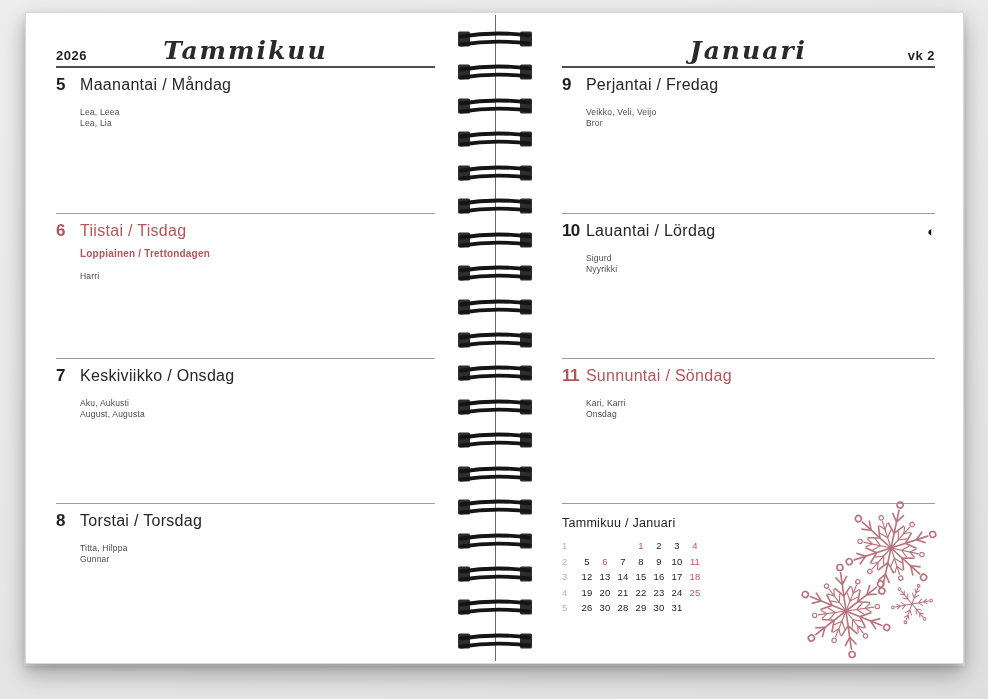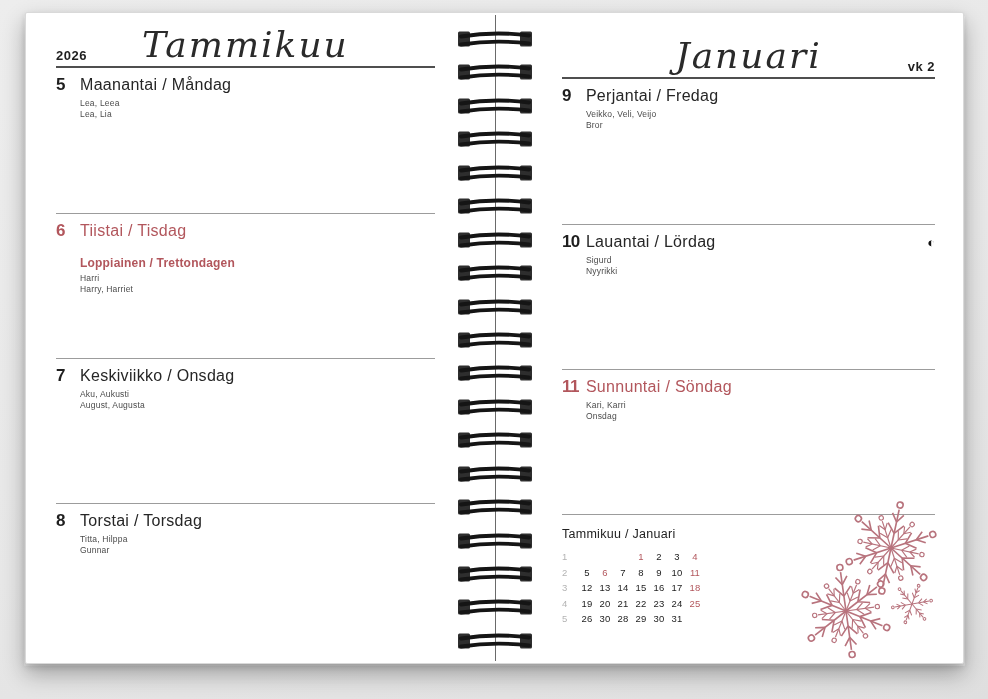--- a/index.html
+++ b/index.html
@@ -10,44 +10,44 @@
   }
   .notebook{
     position:absolute;left:25px;top:12px;width:937px;height:650px;
     background:#fff;border:1px solid #d9d9d9;border-radius:2px;
     box-shadow:0 10px 22px rgba(0,0,0,.30),0 3px 6px rgba(0,0,0,.14),-2px 3px 0 -1px #f2f2f2,2px 3px 0 -1px #f2f2f2;
     display:flex;
     gap:27px;
   }
   .page{flex:1 1 50%;box-sizing:border-box;display:flex;flex-direction:column;position:relative;}
   .page-left{padding:14px 46px 14px 30px;}
-  .page-right{padding:25px 28px 14px 54px;}
+  .page-right{padding:14px 28px 14px 54px;}
   
   .page-header{
     height:41px;flex:0 0 41px;display:flex;align-items:flex-end;
     border-bottom:2px solid #4f4f4f;box-sizing:border-box;padding-bottom:3px;position:relative;
   }
   .year-label,.week-label{font-weight:bold;font-size:13px;letter-spacing:.5px;}
   .week-label{margin-left:auto;}
   .month-script{
     position:absolute;left:0;right:0;text-align:center;bottom:0;
-    font-family:"DejaVu Serif",serif;font-style:italic;font-weight:400;
-    font-size:36px;letter-spacing:2px;color:#2a2a2a;line-height:1.2;
+    font-family:"DejaVu Serif",serif;font-style:italic;font-weight:700;
+    font-size:25px;letter-spacing:2px;color:#2a2a2a;line-height:1.2;
   }
   
   .day{flex:0 0 145px;box-sizing:border-box;padding-top:7px;overflow:hidden;}
   .day.grow,.minical-section{flex:1 1 auto;}
   .day + .day,.minical-section{border-top:1px solid #9c9c9c;}
   .day-head{display:flex;align-items:baseline;}
   .day-num{font-weight:bold;font-size:17px;width:24px;flex:0 0 24px;letter-spacing:-.5px;}
   .day-name{font-size:16px;font-weight:400;letter-spacing:.3px;color:#262626;}
   .moon{margin-left:auto;font-size:13px;color:#111;line-height:1;}
   .day.red .day-num,.day.red .day-name{color:#b2565c;}
-  .holiday{margin:15px 0 0 24px;font-size:12px;font-weight:bold;color:#b2565c;letter-spacing:.2px;}
-  .namedays{margin:3px 0 0 24px;}
+  .holiday{margin:7px 0 0 24px;font-size:10px;font-weight:bold;color:#b2565c;letter-spacing:.2px;}
+  .namedays{margin:12px 0 0 24px;}
   .nameday-line{font-size:8.5px;line-height:11px;color:#4b4b4b;letter-spacing:.2px;}
   
   .minical-section{padding-top:12px;position:relative;}
   .minical-title{font-size:12.5px;letter-spacing:.3px;color:#222;margin:0 0 8px 0;}
   .minical{display:grid;grid-template-columns:16px repeat(7,18px);grid-auto-rows:15.5px;
     font-size:9.5px;align-items:center;}
   .mc-wk{color:#b3b3b3;text-align:left;}
   .mc-day{text-align:center;color:#222;}
   .mc-day.red{color:#b2565c;}
   
@@ -115,21 +115,20 @@
   </section>
         <section class="day red">
     <div class="day-head">
       <span class="day-num">6</span>
       <span class="day-name">Tiistai / Tisdag</span>
 
     </div>
     <div class="holiday">Loppiainen / Trettondagen</div>
     <div class="namedays">
             <div class="nameday-line">Harri</div>
-            <div class="nameday-line">Harry, Harriet</div>
           </div>
   </section>
         <section class="day">
     <div class="day-head">
       <span class="day-num">7</span>
       <span class="day-name">Keskiviikko / Onsdag</span>
 
     </div>
 
     <div class="namedays">

